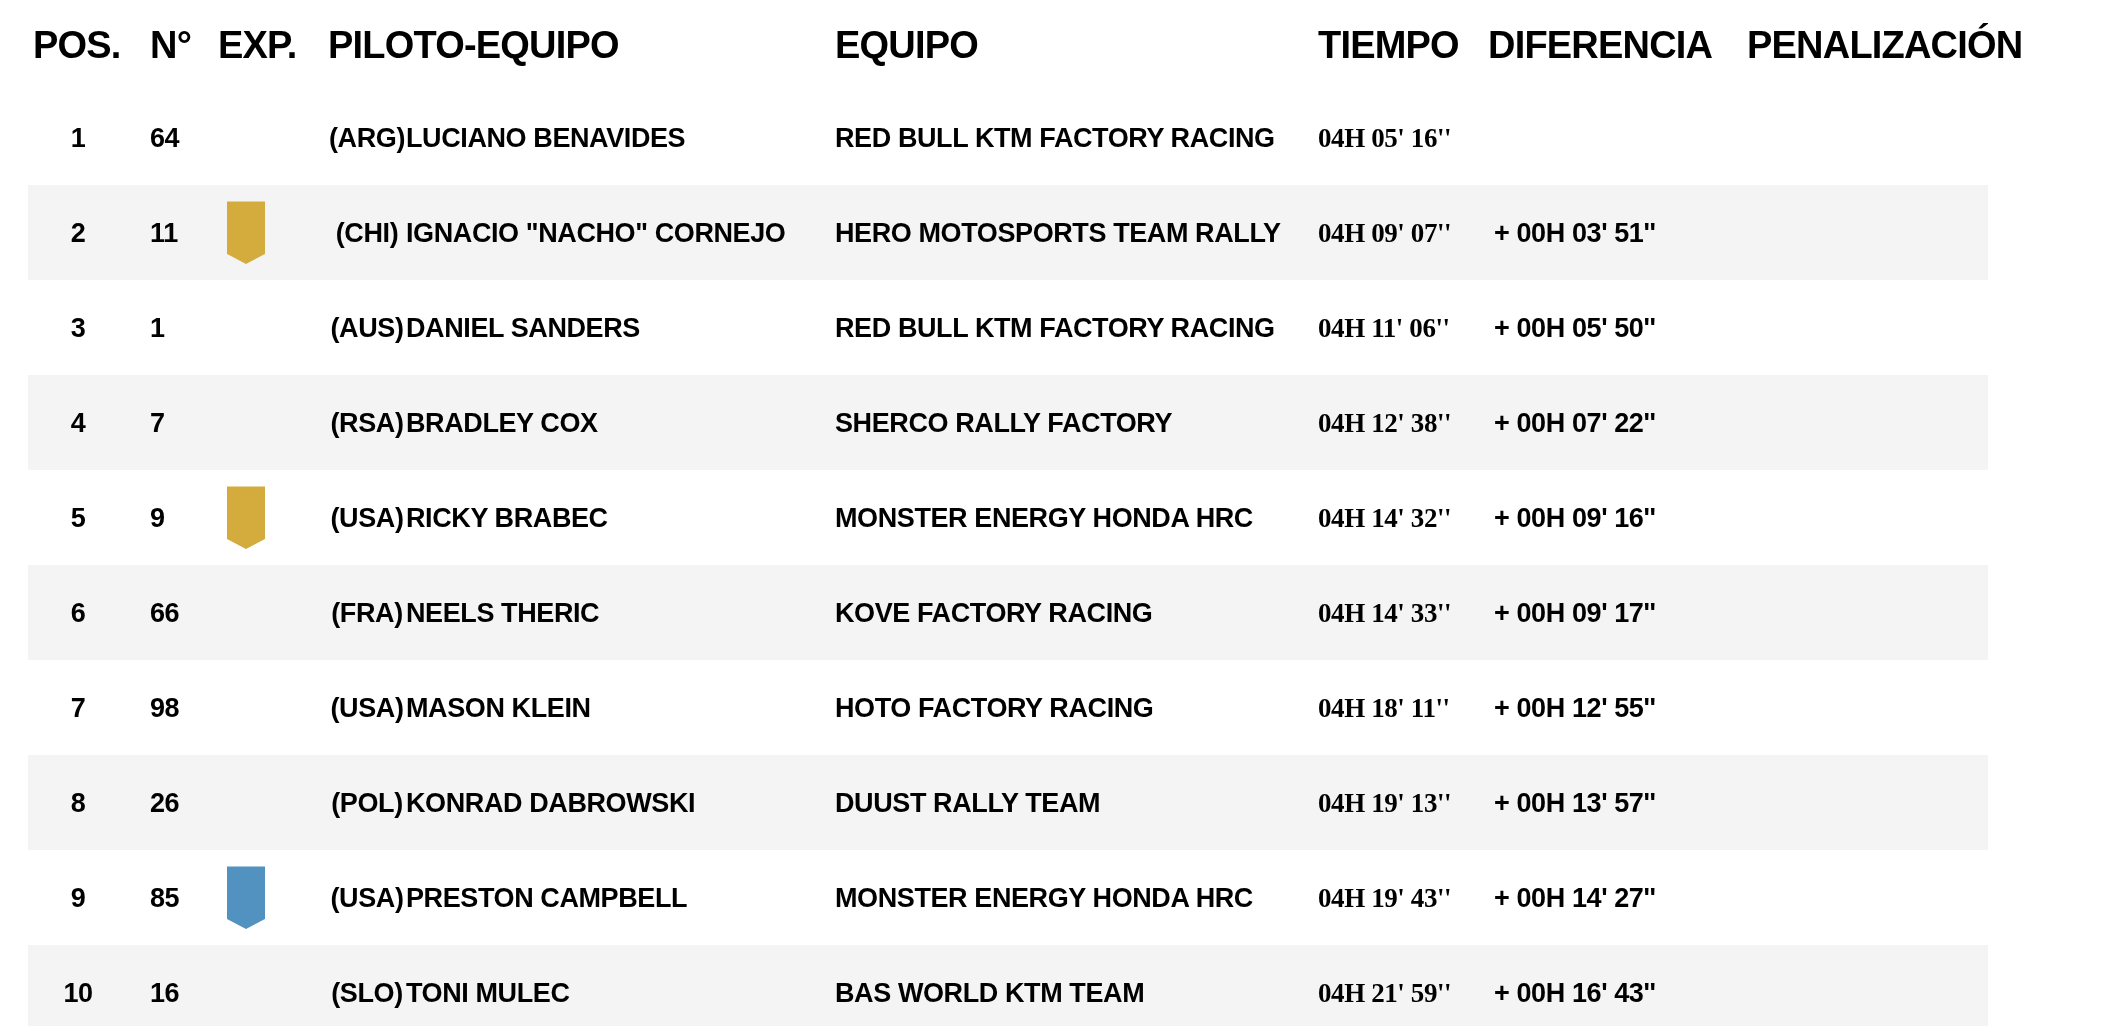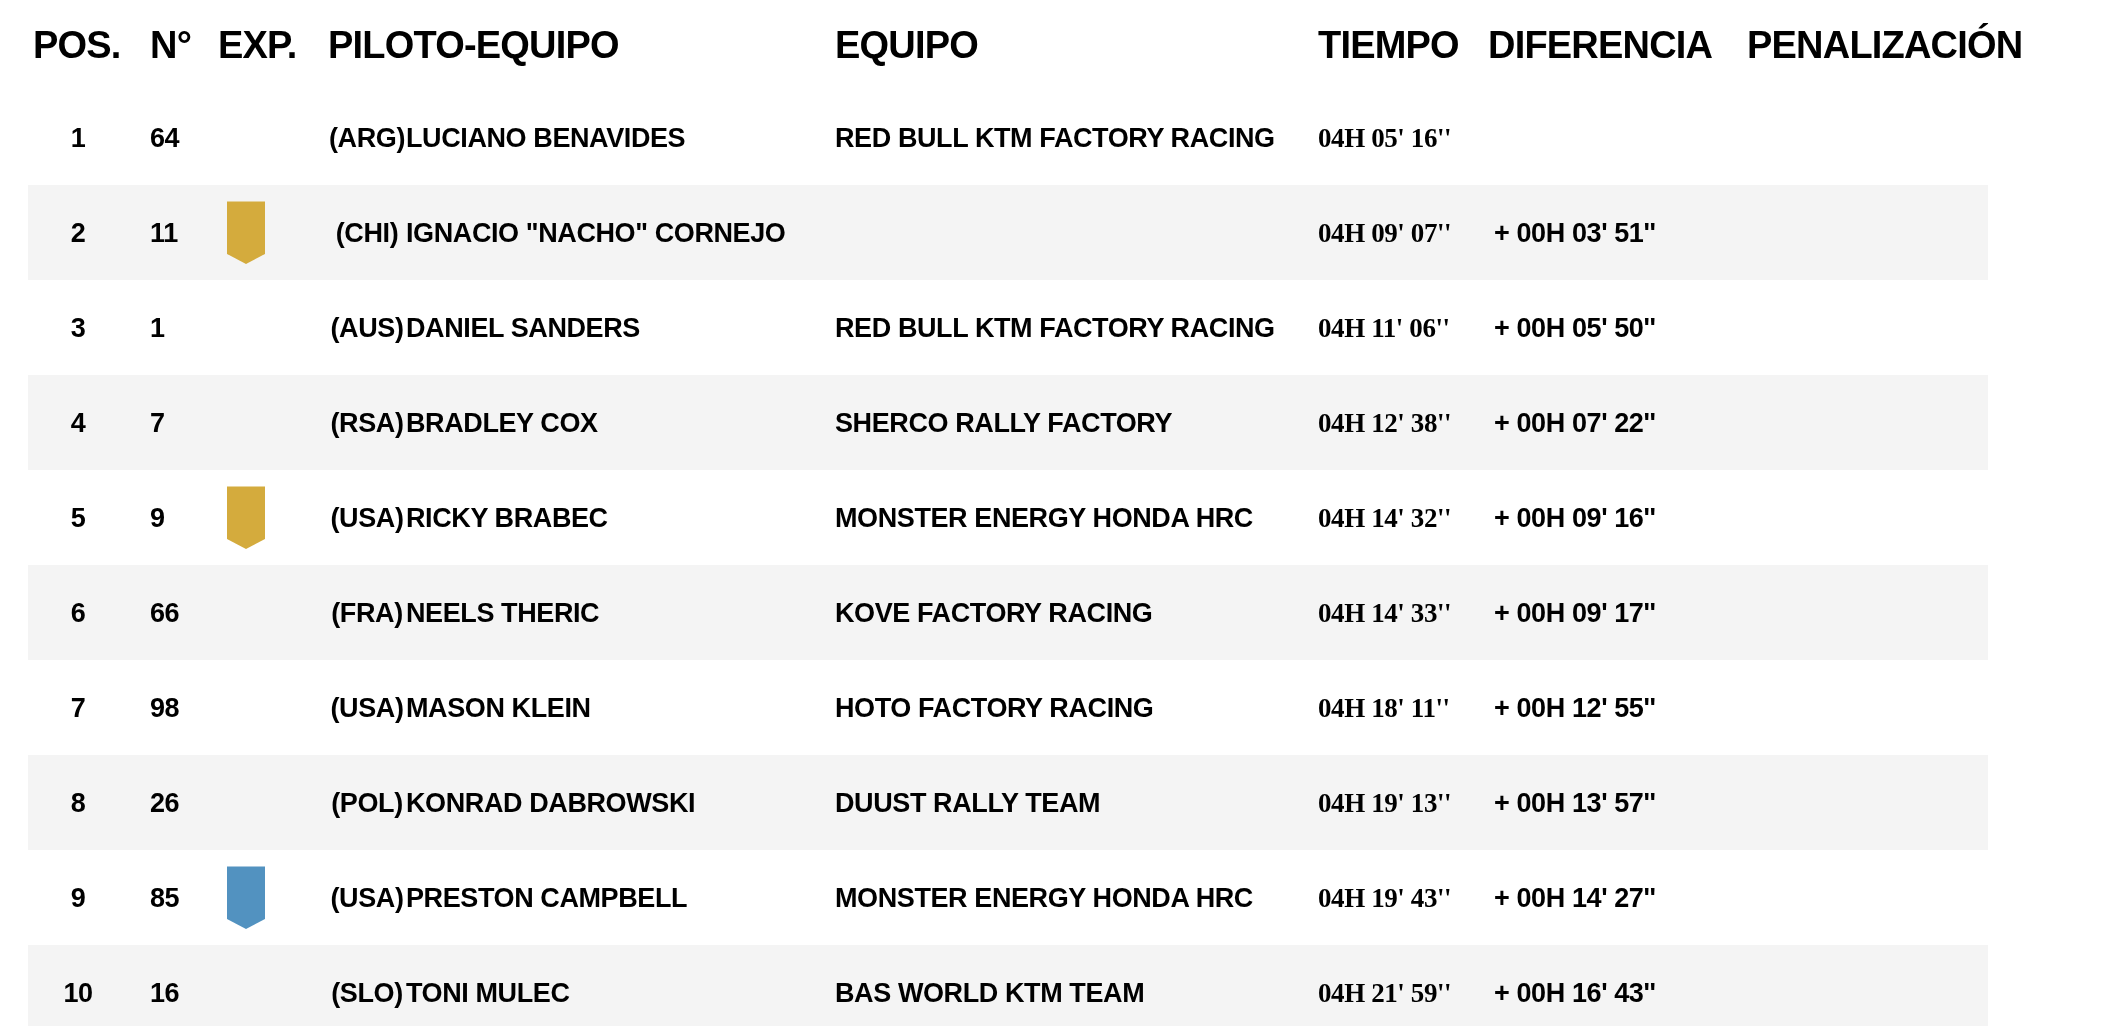--- a/index.html
+++ b/index.html
@@ -111,20 +111,21 @@
         <div class="cell c-time">04H 05' 16''</div>
         <div class="cell c-diff"></div>
         <div class="cell c-pen"></div>
       </div>
       <div class="row striped">
         <div class="row-bg"></div>
         <div class="cell c-pos">2</div>
         <div class="cell c-num">11</div>
         <div class="exp-badge" style="background: rgb(212, 171, 61);"></div>
         <div class="cell c-pilot"><div class="country">(CHI)</div><span>IGNACIO "NACHO" CORNEJO</span></div>
+        <div class="cell c-team">HERO MOTOSPORTS TEAM RALLY</div>
         <div class="cell c-time">04H 09' 07''</div>
         <div class="cell c-diff">+ 00H 03' 51''</div>
         <div class="cell c-pen"></div>
       </div>
       <div class="row">
         <div class="row-bg"></div>
         <div class="cell c-pos">3</div>
         <div class="cell c-num">1</div>
         <div class="cell c-pilot"><div class="country">(AUS)</div><span>DANIEL SANDERS</span></div>
         <div class="cell c-team">RED BULL KTM FACTORY RACING</div>

